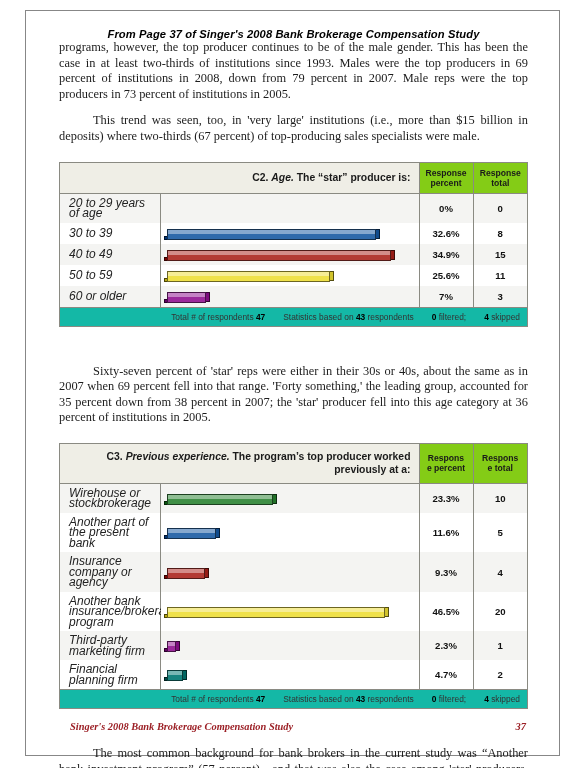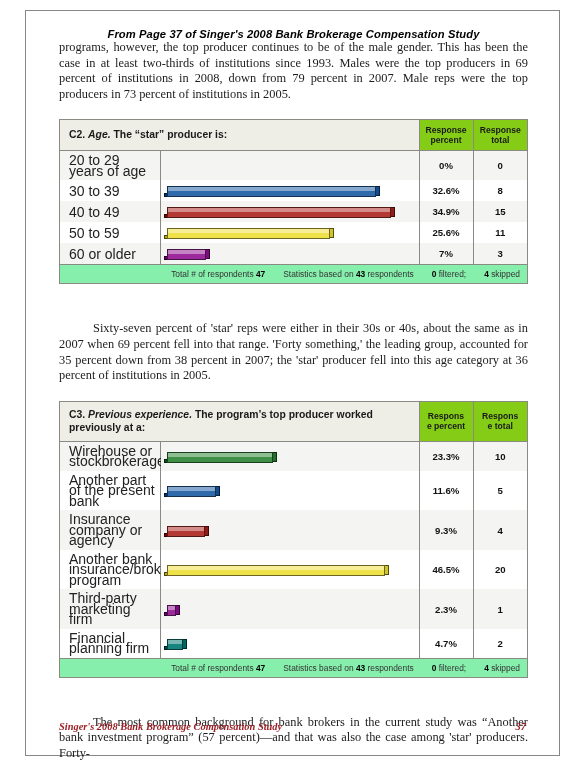--- a/index.html
+++ b/index.html
@@ -77,43 +77,44 @@
 
   .q-head {
     background: #efeee6;
     font-weight: bold;
     font-size: 10.4px;
     color: #1a1a1a;
     padding: 6px 8px 7px 9px;
     border-bottom: 1px solid #8a8a82;
     border-right: 1px solid #8a8a82;
     line-height: 13px;
-    text-align: left;
+    text-align: right;
   }
   .q-head em { font-style: italic; }
 
   .col-head {
     background: #84cc16;
     font-weight: bold;
     font-size: 8.6px;
     color: #1a1a1a;
     text-align: center;
     padding: 5px 2px 5px 2px;
     border-bottom: 1px solid #8a8a82;
     line-height: 10px;
   }
   .col-head.sep { border-right: 1px solid #8a8a82; }
 
   .lab-cell {
-    font-size: 14px;
+    font-size: 12px;
     color: #222;
     padding: 4px 4px 4px 9px;
     border-right: 1px solid #8a8a82;
     line-height: 10.5px;
     width: 100px;
+    font-style: italic;
   }
   .bar-cell {
     padding: 0 4px 0 3px;
     border-right: 1px solid #8a8a82;
     position: relative;
   }
   .pct-cell {
     font-size: 9.6px;
     font-weight: bold;
     text-align: center;
@@ -126,21 +127,21 @@
     font-weight: bold;
     text-align: center;
     color: #111;
     width: 54px;
   }
 
   tr.zebra td { background: #f4f4f2; }
   tr.plain td { background: #ffffff; }
 
   .foot-row td {
-    background: #86efac;
+    background: #14b8a6;
     border-top: 1px solid #8a8a82;
     padding: 4px 7px 4px 7px;
     font-size: 8.4px;
     color: #333;
     text-align: right;
   }
   .foot-inner {
     display: flex;
     justify-content: flex-end;
     gap: 18px;
@@ -184,21 +185,21 @@
     position: absolute;
     right: 0; top: 3px; bottom: 1px;
     width: 5px;
     border: 1px solid rgba(0,0,0,0.6);
     box-sizing: border-box;
   }
 
   
   .doc-footer {
     position: absolute;
-    left: 33px;
+    left: 44px;
     right: 33px;
     bottom: 23px;
     display: flex;
     justify-content: space-between;
     align-items: baseline;
     font-family: "Liberation Serif", serif;
     font-weight: bold;
     font-style: italic;
     font-size: 10.4px;
     color: #9c2026;
@@ -209,20 +210,21 @@
 </style>
 </head>
 <body>
 
 <div class="page">
   <div class="page-inner">
 
     <div class="doc-header">From Page 37 of Singer's 2008 Bank Brokerage Compensation Study</div>
 
     <p class="para first">programs, however, the top producer continues to be of the male gender. This has been the case in at least two-thirds of institutions since 1993. Males were the top producers in 69 percent of institutions in 2008, down from 79 percent in 2007. Male reps were the top producers in 73 percent of institutions in 2005.</p>
+    <p class="para indent">This trend was seen, too, in 'very large' institutions (i.e., more than $15 billion in deposits) where two-thirds (67 percent) of top-producing sales specialists were male.</p>
 
     <div class="spacer-md"></div>
 
     <div class="survey">
       <table>
         <colgroup>
           <col style="width:100px">
             <col>
             <col style="width:54px">
             <col style="width:54px">

